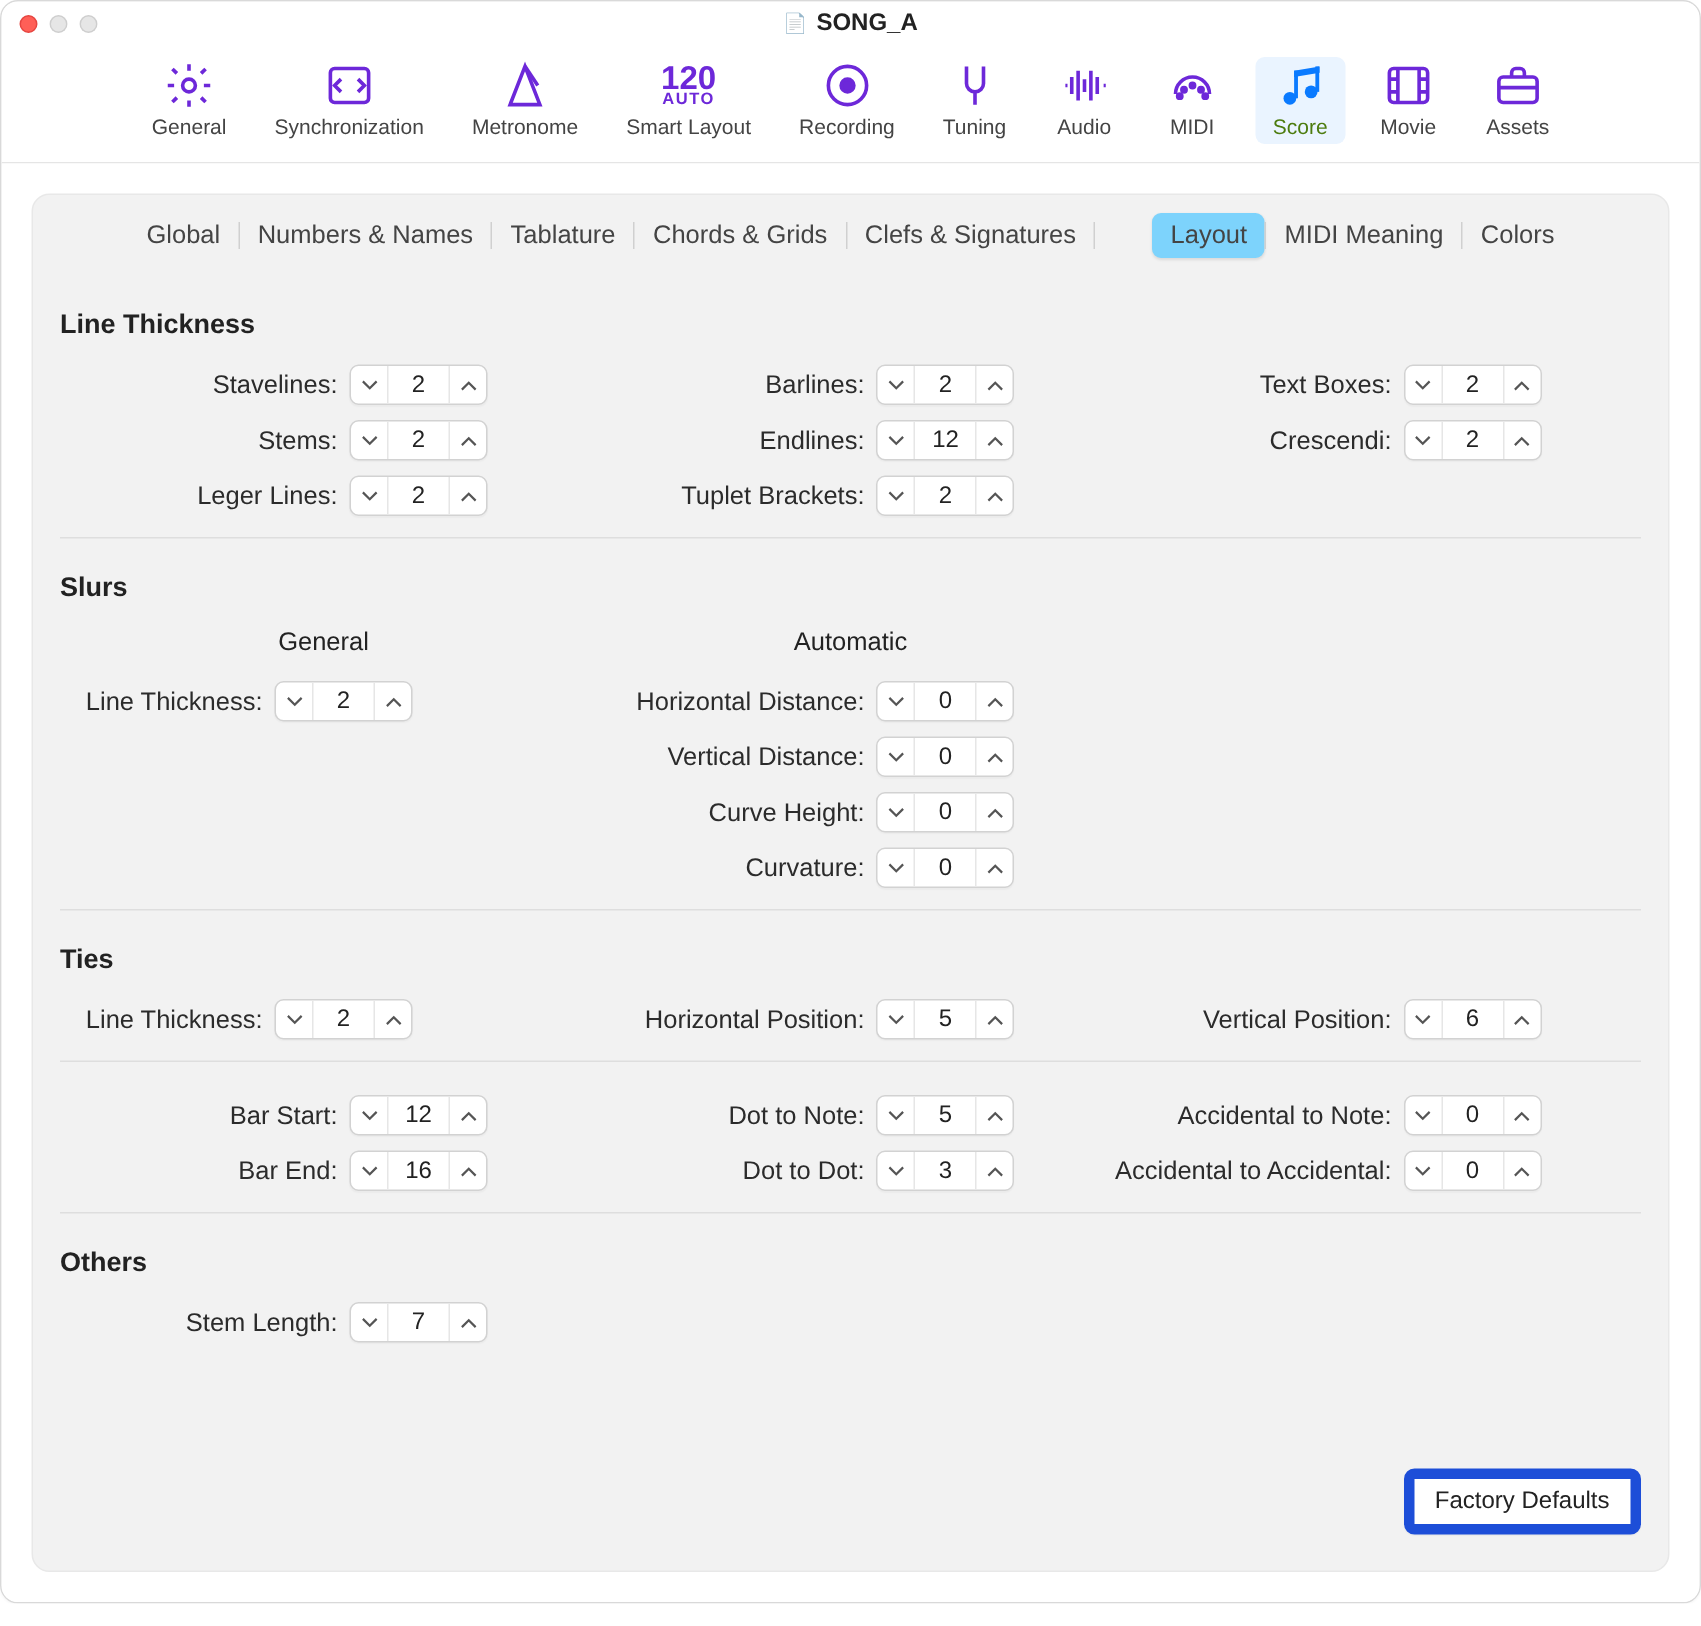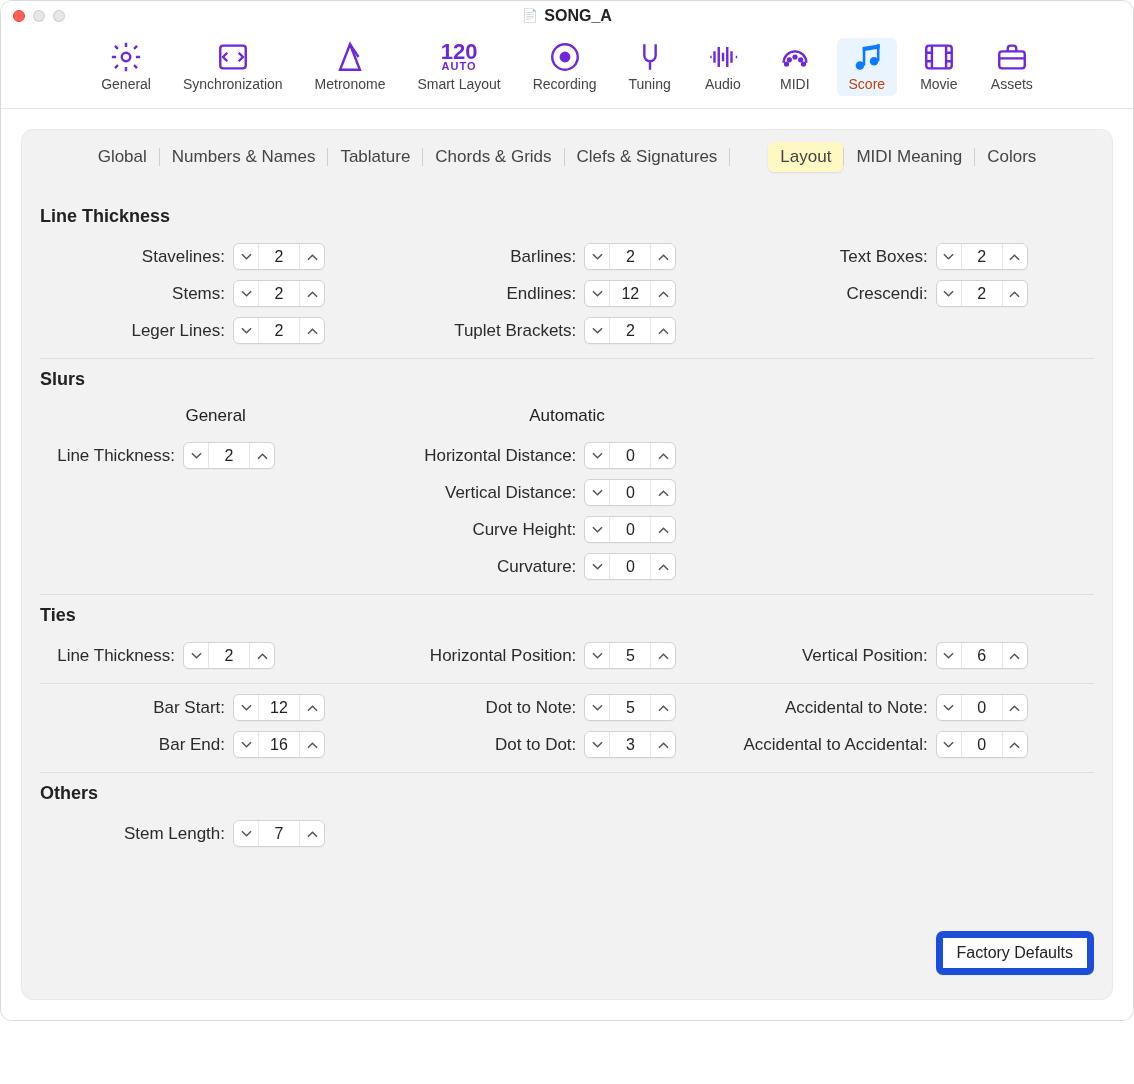--- a/index.html
+++ b/index.html
@@ -52,21 +52,21 @@
       flex-direction: column;
       align-items: center;
       min-width: 60px;
       padding: 2px 10px 4px;
       border-radius: 6px;
       cursor: default;
     }
     .tool-item.active {
       background: #eaf4ff;
     }
-    .tool-item.active .tool-label { color: #c2410c; }
+    .tool-item.active .tool-label { color: #4d7c0f; }
     .tool-icon {
       width: 34px; height: 34px;
       display: flex; align-items: center; justify-content: center;
       font-size: 26px;
       color: #6d28d9;
     }
     .tool-item.active .tool-icon { color: #0a7aff; }
     .tool-label { font-size: 14px; color: #444; margin-top: 2px; }
     .smart-tempo-icon { flex-direction: column; line-height: 0.9; font-weight: 600; }
 
@@ -92,32 +92,32 @@
     .subtab {
       padding: 5px 12px;
       font-size: 17px;
       color: #444;
       border-radius: 6px;
       cursor: default;
       white-space: nowrap;
       text-align: right;
     }
     .subtab.active {
-      background: #fef9c3;
+      background: #7dd3fc;
       box-shadow: 0 1px 2px rgba(0,0,0,0.1);
       margin-left: 38px;
     }
     .subdiv {
       width: 1px; height: 18px;
       background: #d0d0d0;
     }
 
     
     .section { padding: 2px 0 14px; }
-    .section + .section { border-top: 1px solid #dedede; padding-top: 10px; }
+    .section + .section { border-top: 1px solid #dedede; padding-top: 22px; }
     .section-title {
       font-weight: 700;
       font-size: 18px;
       margin-bottom: 16px;
     }
 
     
     .grid3 {
       display: grid;
       grid-template-columns: 1fr 1fr 1fr;

